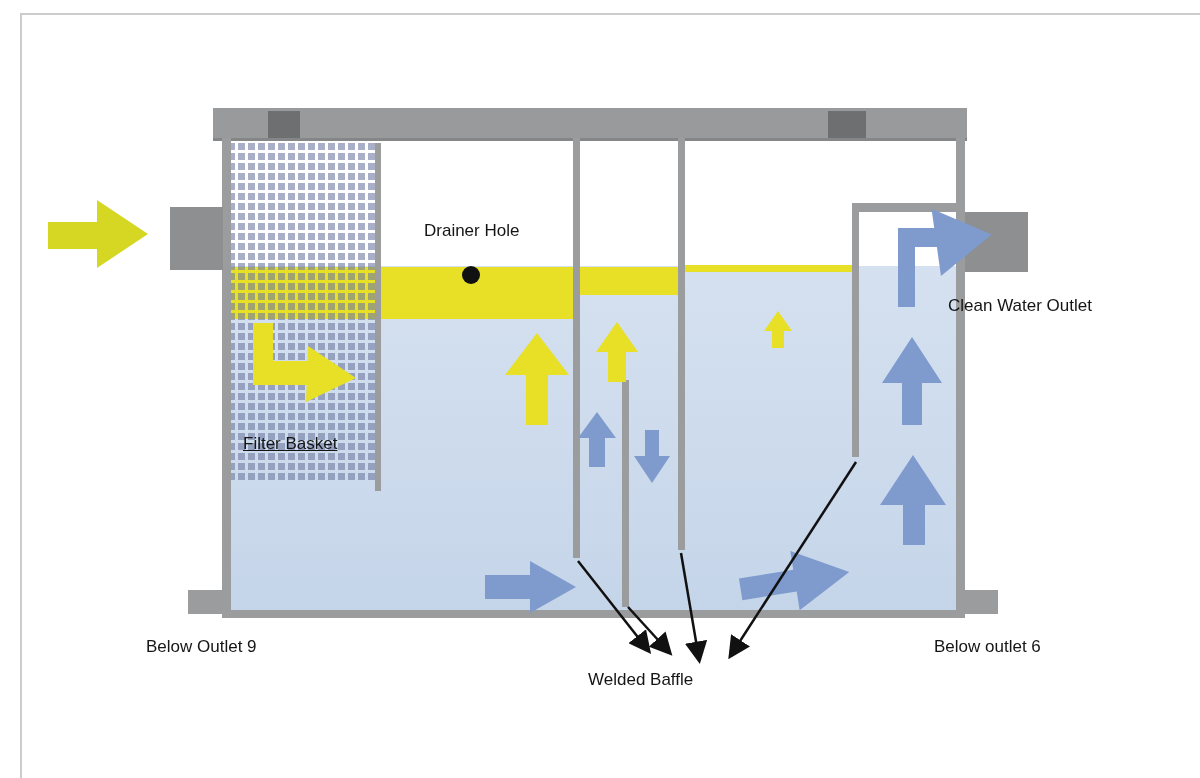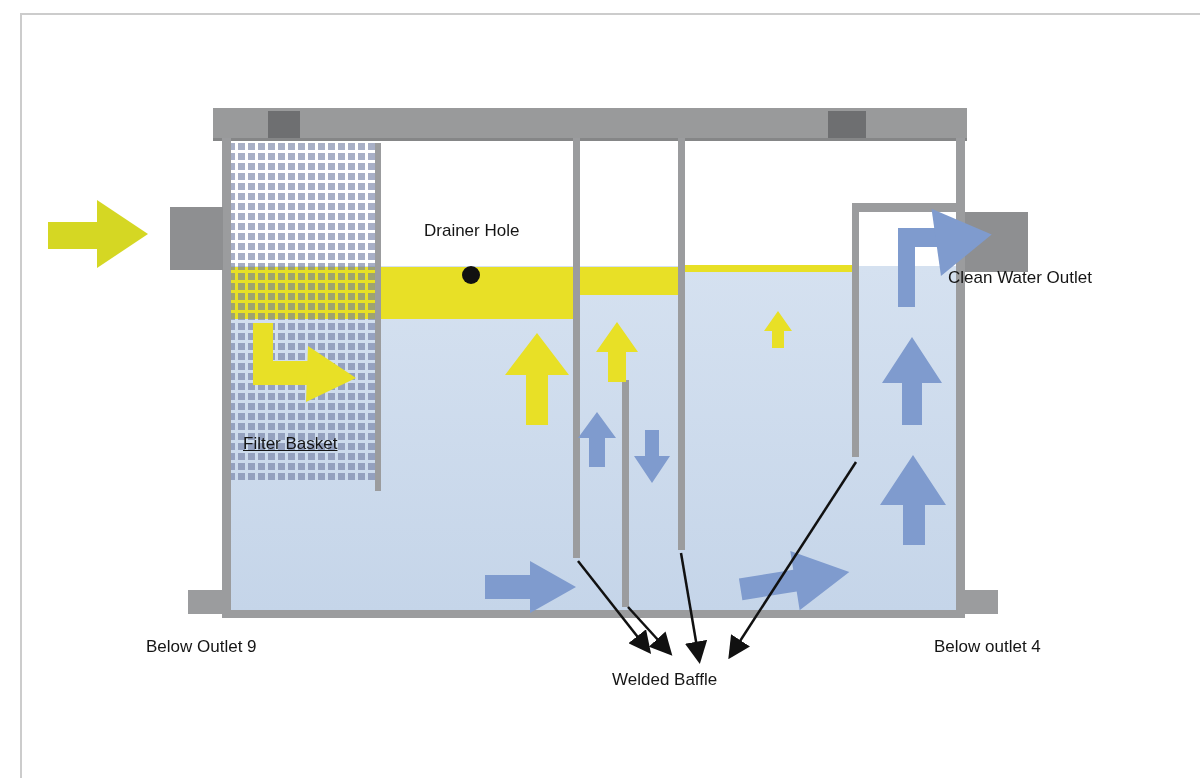--- a/index.html
+++ b/index.html
@@ -119,18 +119,18 @@
     <line class="ann" marker-end="url(#ah)" x1="578" y1="561" x2="648" y2="650"></line>
     <line class="ann" marker-end="url(#ah)" x1="628" y1="607" x2="669" y2="652"></line>
     <line class="ann" marker-end="url(#ah)" x1="681" y1="553" x2="699" y2="659"></line>
     <line class="ann" marker-end="url(#ah)" x1="856" y1="462" x2="731" y2="655"></line>
 
     <circle cx="471" cy="275" r="9" fill="#111111"></circle>
   </svg>
 
   <div class="label" style="left:424px;top:221px;">Drainer Hole</div>
   <div class="label" style="left:243px;top:434px;text-decoration:underline;">Filter Basket</div>
-  <div class="label" style="left:948px;top:268px;text-align:center;">Clean Water Outlet</div>
+  <div class="label" style="left:948px;top:296px;text-align:center;">Clean Water Outlet</div>
   <div class="label" style="left:146px;top:637px;">Below Outlet 9</div>
-  <div class="label" style="left:934px;top:637px;">Below outlet 4</div>
-  <div class="label" style="left:612px;top:670px;">Welded Baffle</div>
+  <div class="label" style="left:934px;top:637px;">Below outlet 6</div>
+  <div class="label" style="left:588px;top:670px;">Welded Baffle</div>
 
 </div>
 
 </body></html>

